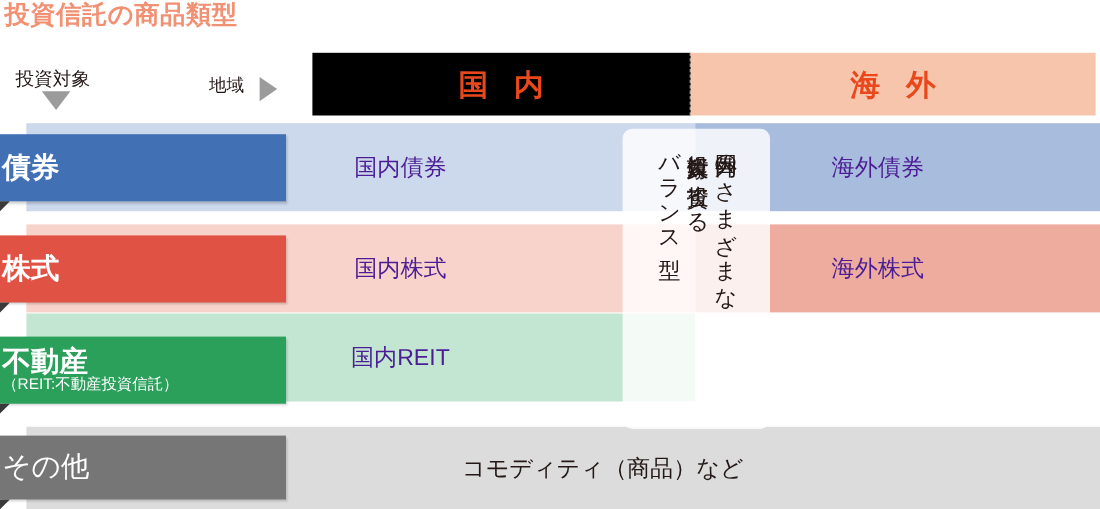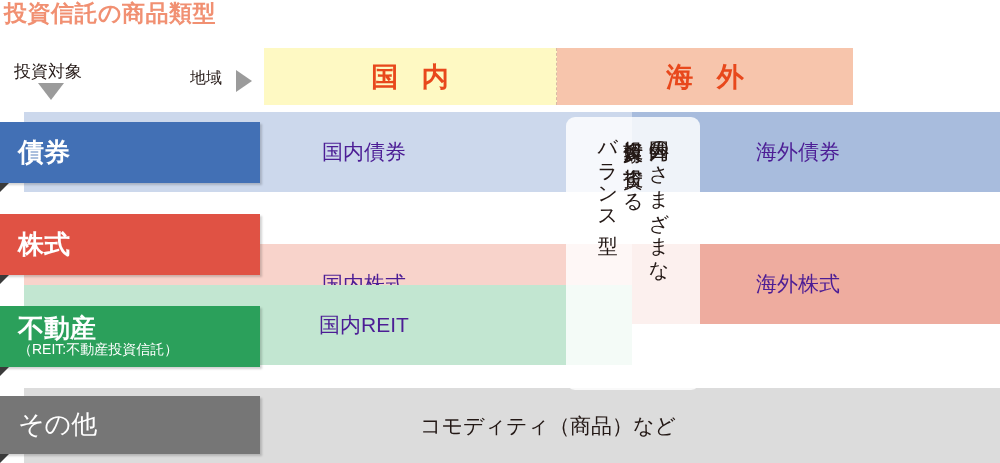--- a/index.html
+++ b/index.html
@@ -78,27 +78,28 @@
     display: flex;
     align-items: center;
     justify-content: center;
     font-size: 27px;
     font-weight: bold;
     color: #e8481c;
     letter-spacing: 8px;
     text-indent: 8px;
   }
   #header-domestic {
-    width: 293px;
-    background: #fef9c3;
+    width: 344px;
+    background: #000000;
     border-right: 1px dashed #d8b9a6;
     box-sizing: border-box;
+    margin-left: 20px;
   }
   #header-overseas {
-    width: 296px;
+    width: 368px;
     background: #f7c5ac;
   }
 
   
   .grid-row {
     position: absolute;
     left: 0;
     width: 1000px;
     display: block;
   }
@@ -122,21 +123,21 @@
   .band-left  { width: 608px; }
   .band-right { width: 368px; }
   .band-left .cell-text  { transform: translateX(36px); }
   .band-right .cell-text { transform: translateX(-18px); }
 
   
   #row-bond      { top: 112px; height: 80px; }
   #row-bond .band-left  { background: #ccd8ec; }
   #row-bond .band-right { background: #a8bcdd; }
 
-  #row-equity    { top: 204px; height: 80px; margin-top: 40px; }
+  #row-equity    { top: 204px; height: 80px; }
   #row-equity .band-left  { background: #f8d3cb; }
   #row-equity .band-right { background: #eeac9f; }
 
   #row-reit      { top: 285px; height: 80px; }
   #row-reit .band-left  { background: #c2e6d1; }
   #row-reit .band-right { background: #8fd3ab; }
 
   #row-other     { top: 388px; height: 75px; }
   #row-other .band-full {
     position: absolute;
@@ -153,21 +154,21 @@
   }
   #row-other .band-full .cell-text { transform: translateX(36px); }
 
   
   .cat-tab {
     position: absolute;
     left: 0;
     display: flex;
     flex-direction: column;
     justify-content: center;
-    padding-left: 18px;
+    padding-left: 2px;
     box-sizing: border-box;
     color: #ffffff;
     box-shadow: 2px 2px 2px rgba(0,0,0,0.18);
   }
   .cat-tab .cat-main {
     font-size: 26px;
     font-weight: bold;
     line-height: 1.05;
     white-space: nowrap;
   }

